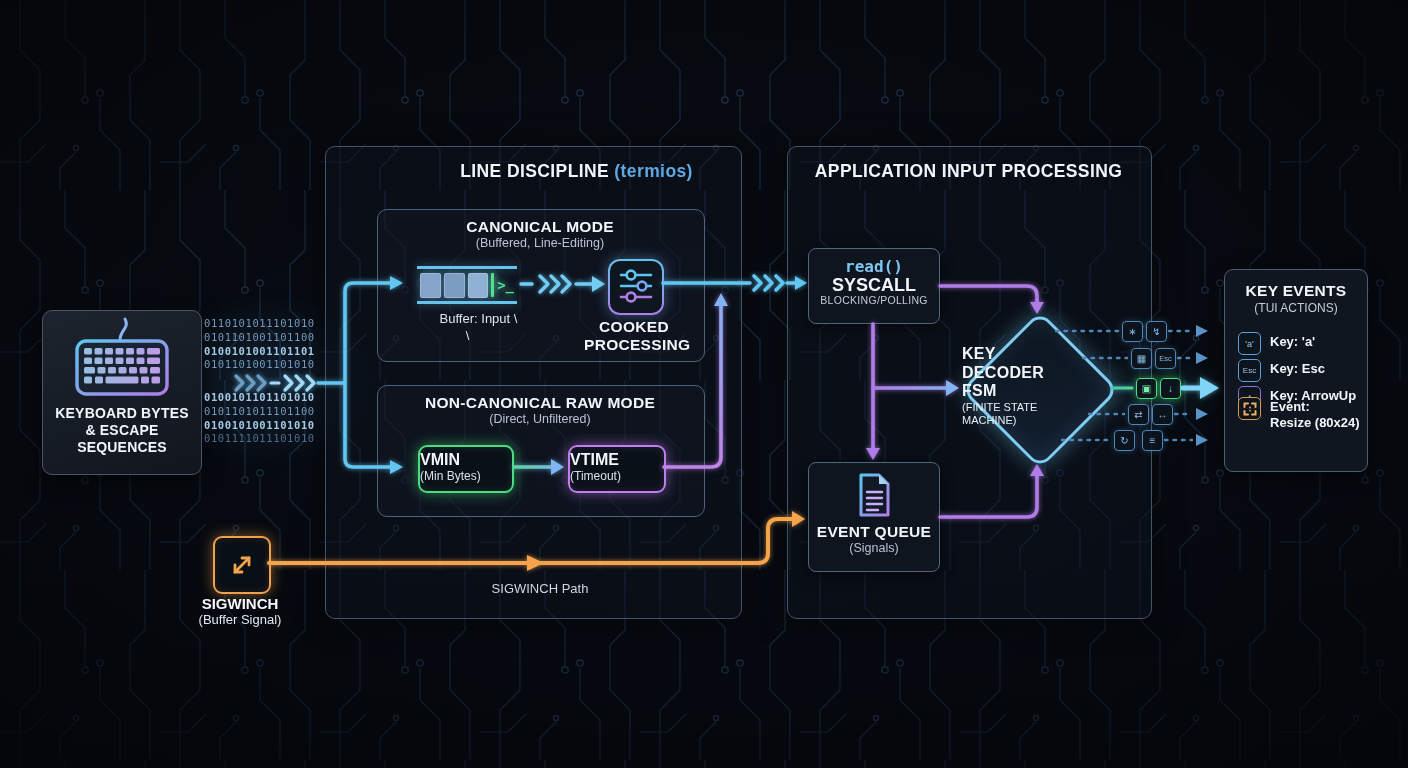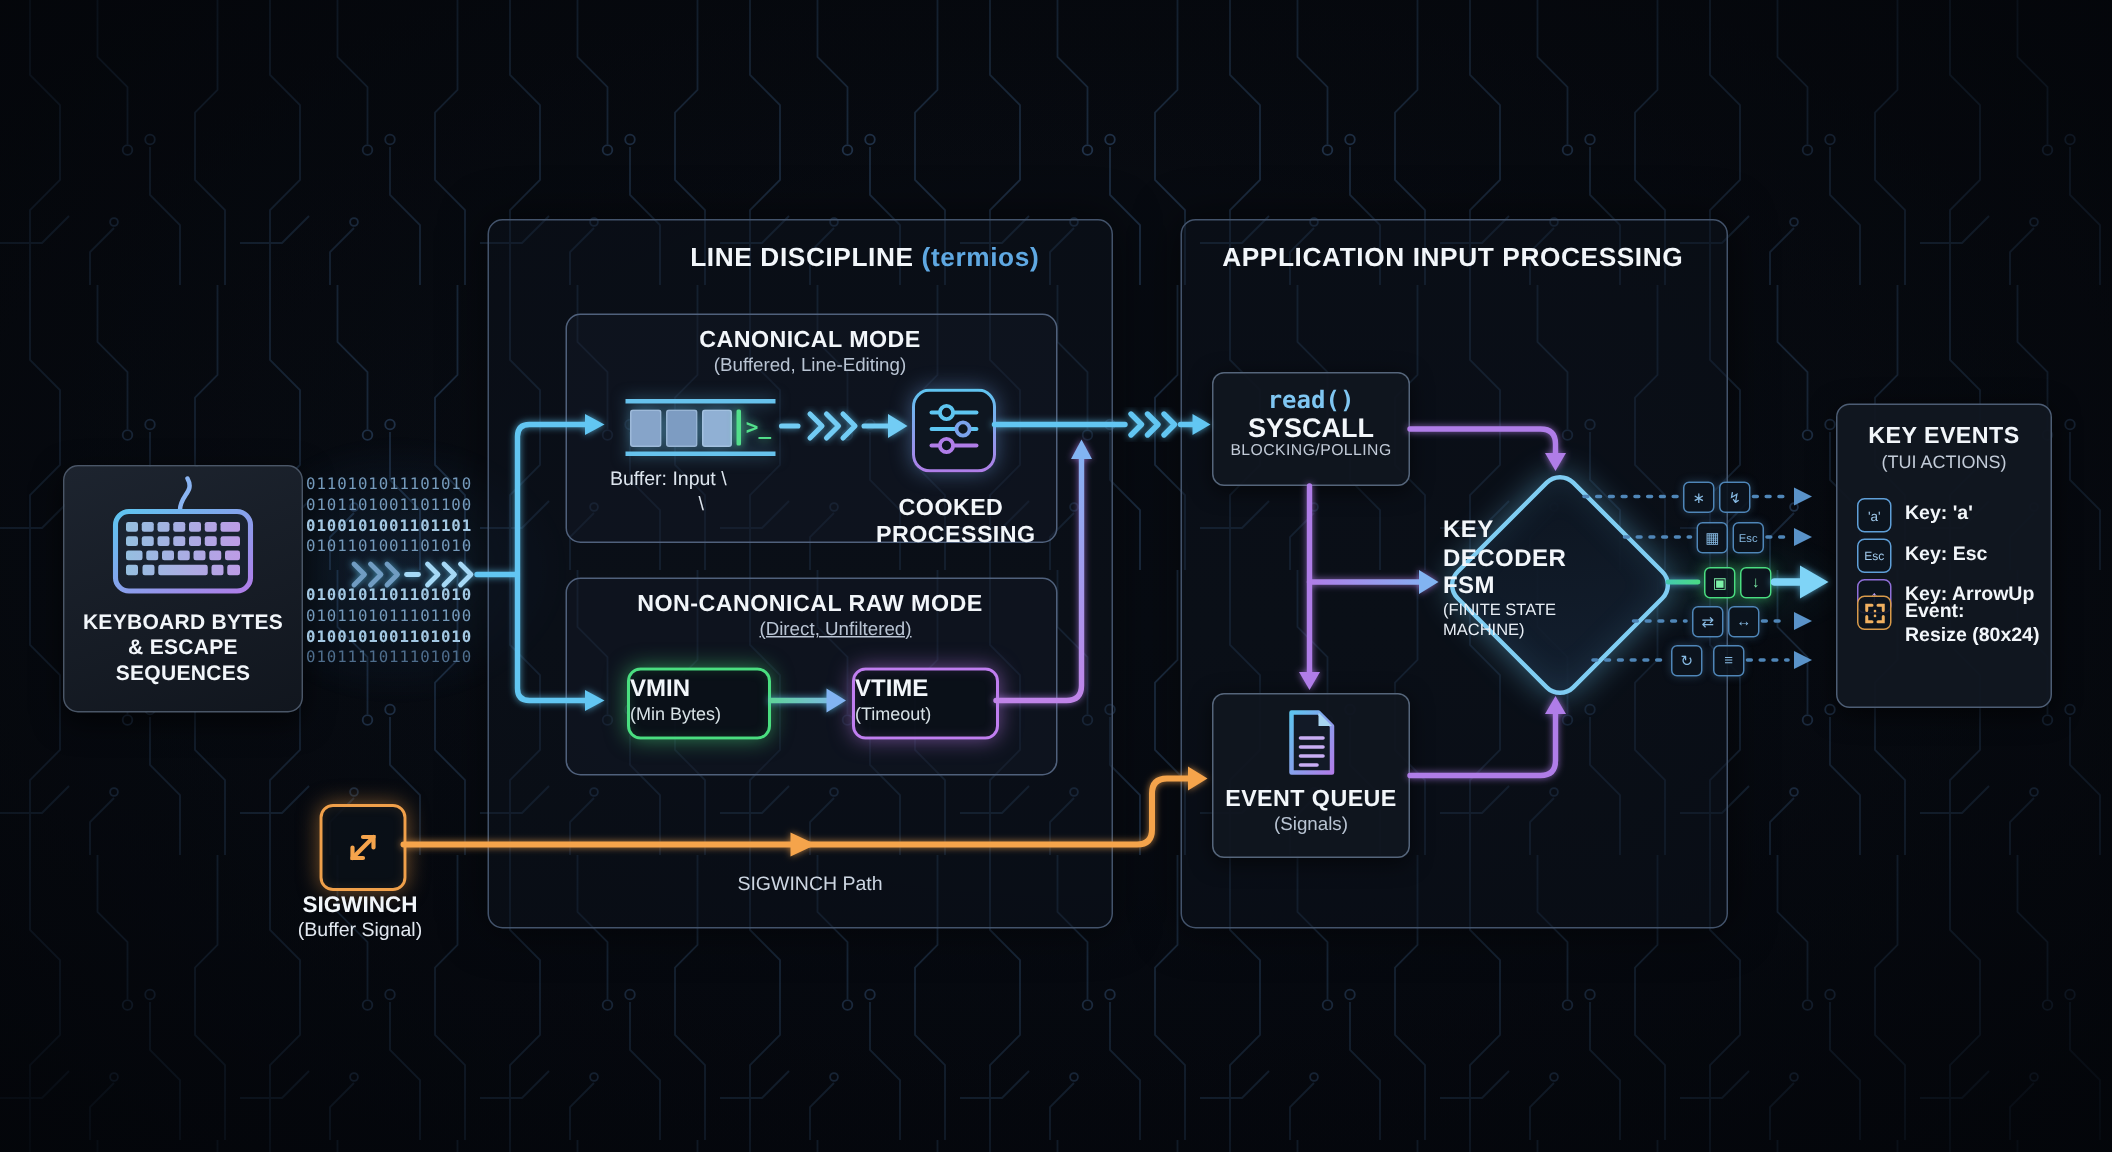--- a/index.html
+++ b/index.html
@@ -126,43 +126,43 @@
   <div class="abs ctr h-in" style="left:377px;top:218px;width:326px;">CANONICAL MODE</div>
   <div class="abs ctr sub" style="left:377px;top:236px;width:326px;">(Buffered, Line-Editing)</div>
 
   <div class="buffer">
     <span class="cell"></span>
     <span class="cell" style="background:#7d9cc2;"></span>
     <span class="cell" style="background:#90b0d4;"></span>
     <span class="caret"></span>
     <span class="prompt">&gt;_</span>
   </div>
-  <div class="abs ctr caption" style="left:373px;top:311px;width:145px;">Buffer: Input \</div>
+  <div class="abs ctr caption" style="left:406px;top:311px;width:145px;">Buffer: Input \</div>
   <div class="abs ctr caption" style="left:395px;top:328px;width:145px;">\</div>
 
   <div class="gbox grad-b" style="left:608px;top:259px;width:52px;height:52px;">
     <svg width="52" height="52" viewBox="0 0 52 52">
       <g stroke-linecap="round" fill="none">
         <line x1="11" y1="14" x2="41" y2="14" stroke="#5ec5f0" stroke-width="2.6"></line>
         <line x1="11" y1="25" x2="41" y2="25" stroke="#5ec5f0" stroke-width="2.6"></line>
         <line x1="11" y1="36" x2="41" y2="36" stroke="#b07de8" stroke-width="2.6"></line>
         <circle cx="21" cy="14" r="4.4" fill="#0e1620" stroke="#5ec5f0" stroke-width="2.6"></circle>
         <circle cx="32" cy="25" r="4.4" fill="#0e1620" stroke="#7ba2ec" stroke-width="2.6"></circle>
         <circle cx="21" cy="36" r="4.4" fill="#0e1620" stroke="#b07de8" stroke-width="2.6"></circle>
       </g>
     </svg>
   </div>
-  <div class="abs ctr h-in" style="left:584px;top:330px;width:100px;line-height:18px;">
+  <div class="abs ctr h-in" style="left:584px;top:318px;width:100px;line-height:18px;">
     <div>COOKED</div>
     <div>PROCESSING</div>
   </div>
 
   <div class="inner" style="left:377px;top:385px;width:326px;height:130px;"></div>
   <div class="abs ctr h-in" style="left:377px;top:394px;width:326px;">NON-CANONICAL RAW MODE</div>
-  <div class="abs ctr sub" style="left:394px;top:412px;width:326px;text-decoration:underline;">(Direct, Unfiltered)</div>
+  <div class="abs ctr sub" style="left:377px;top:412px;width:326px;">(Direct, Unfiltered)</div>
 
   <div class="gbox green-b" style="left:418px;top:445px;width:92px;height:44px;">
     <div class="t">VMIN</div>
     <div class="s">(Min Bytes)</div>
   </div>
   <div class="gbox purple-b" style="left:568px;top:445px;width:94px;height:44px;">
     <div class="t">VTIME</div>
     <div class="s">(Timeout)</div>
   </div>
 

